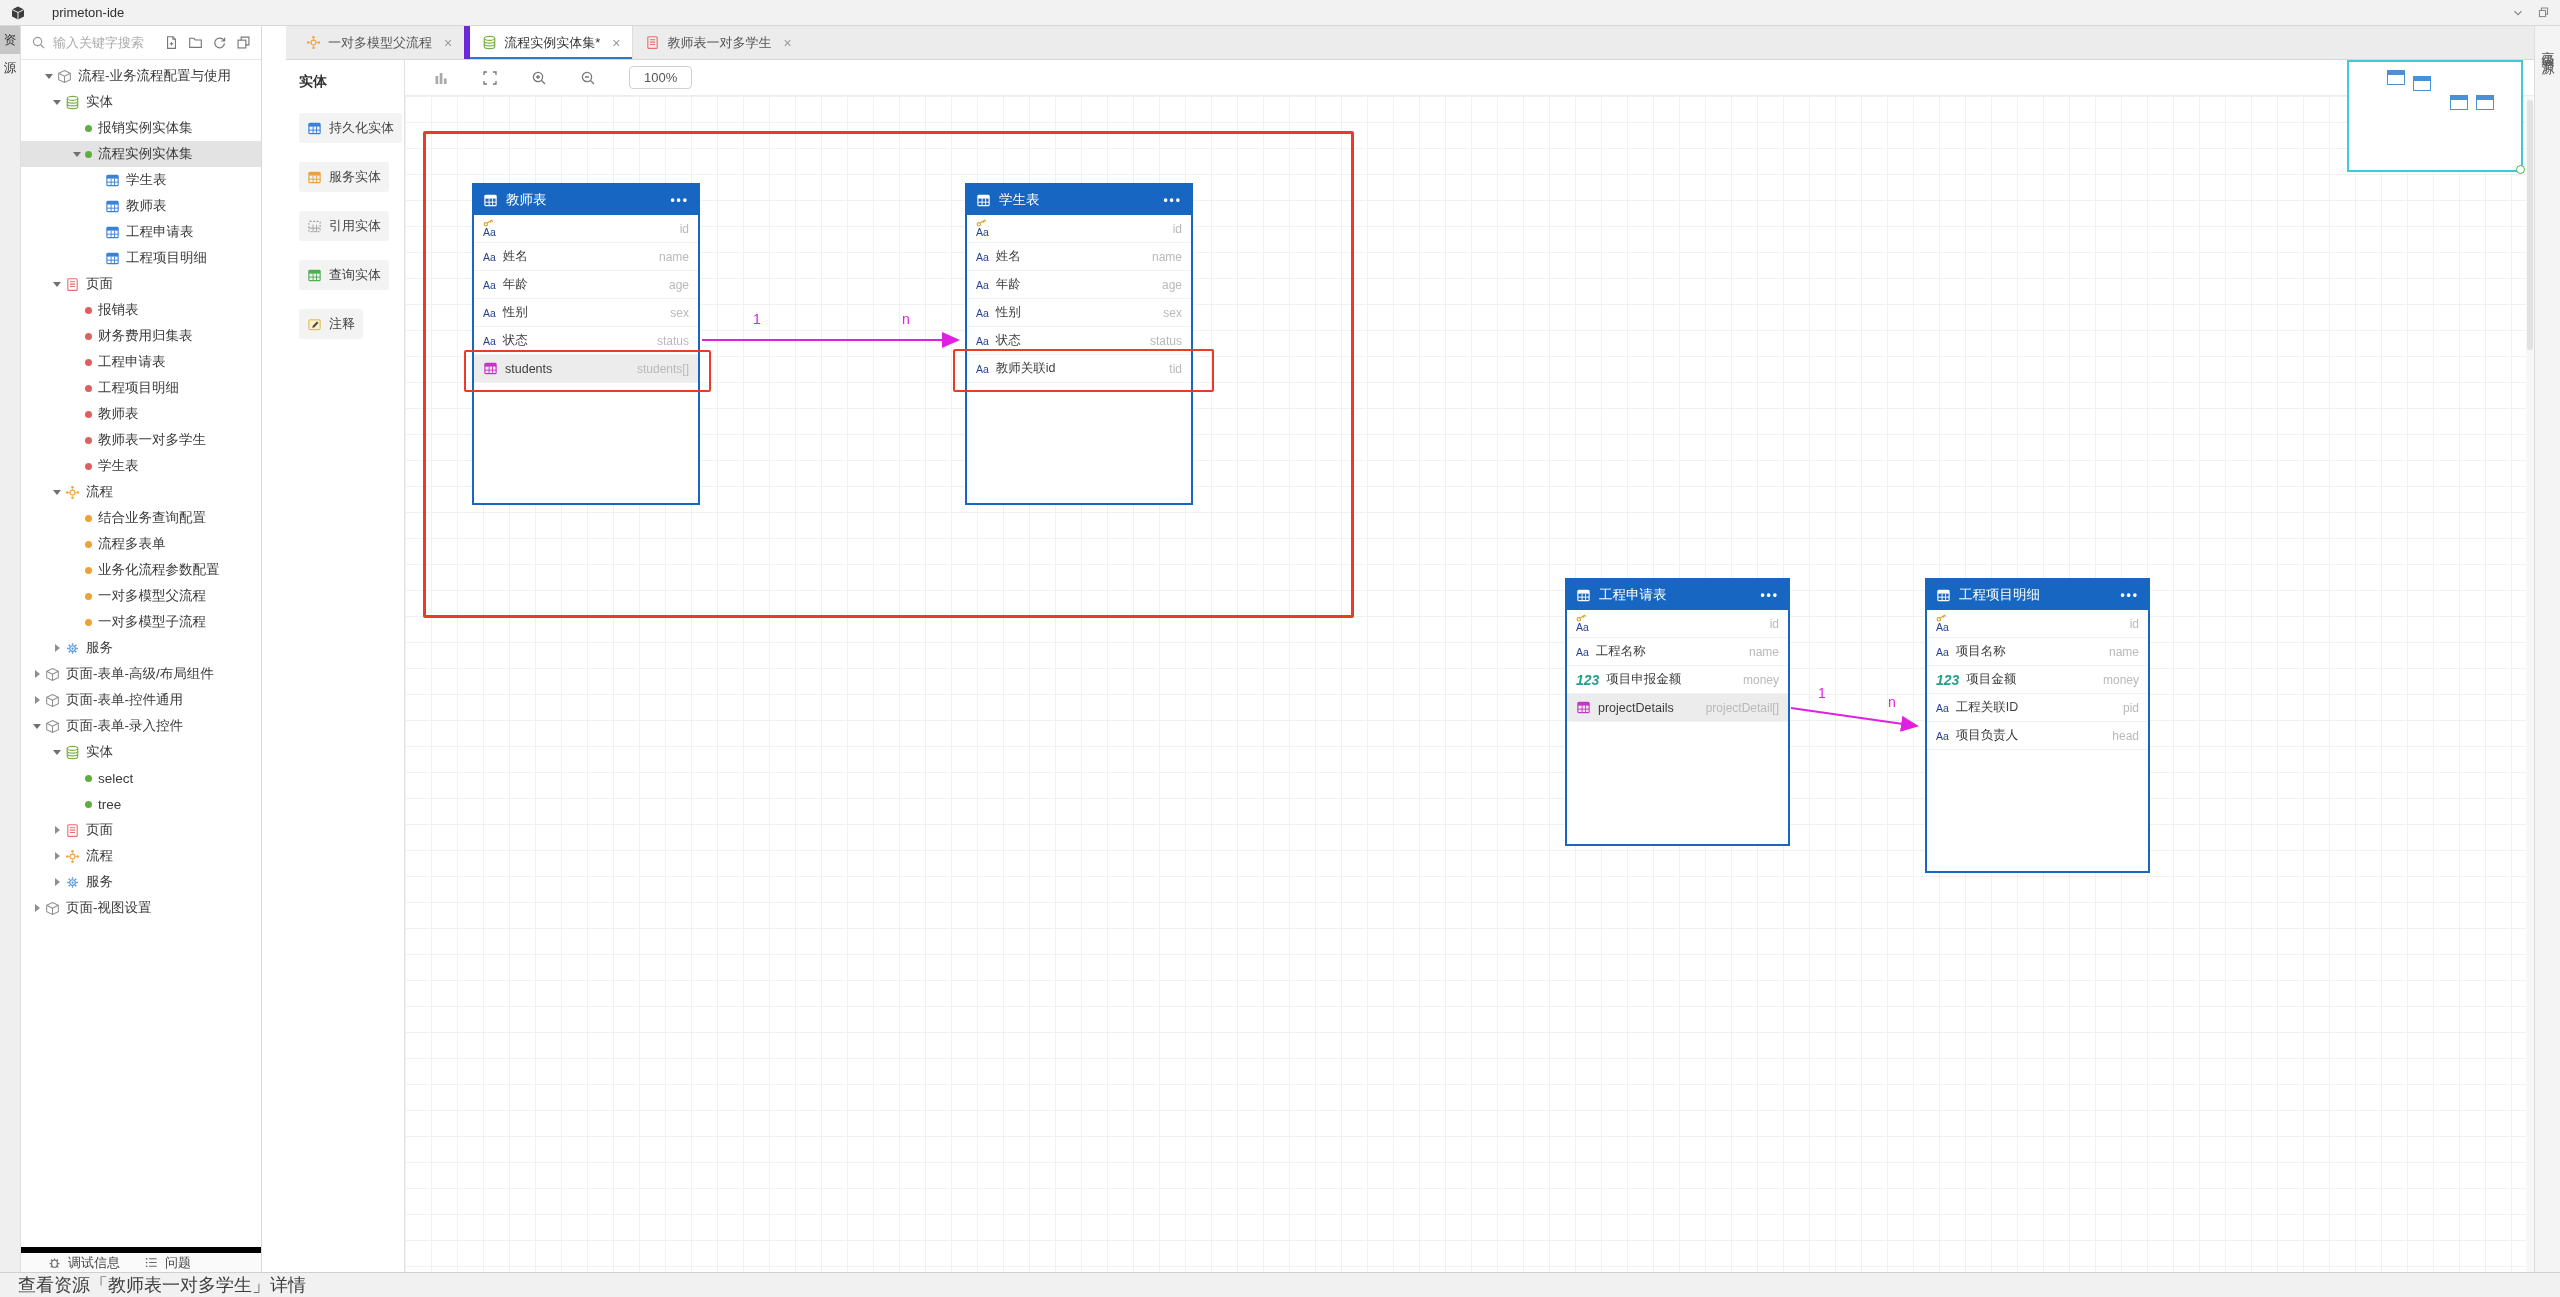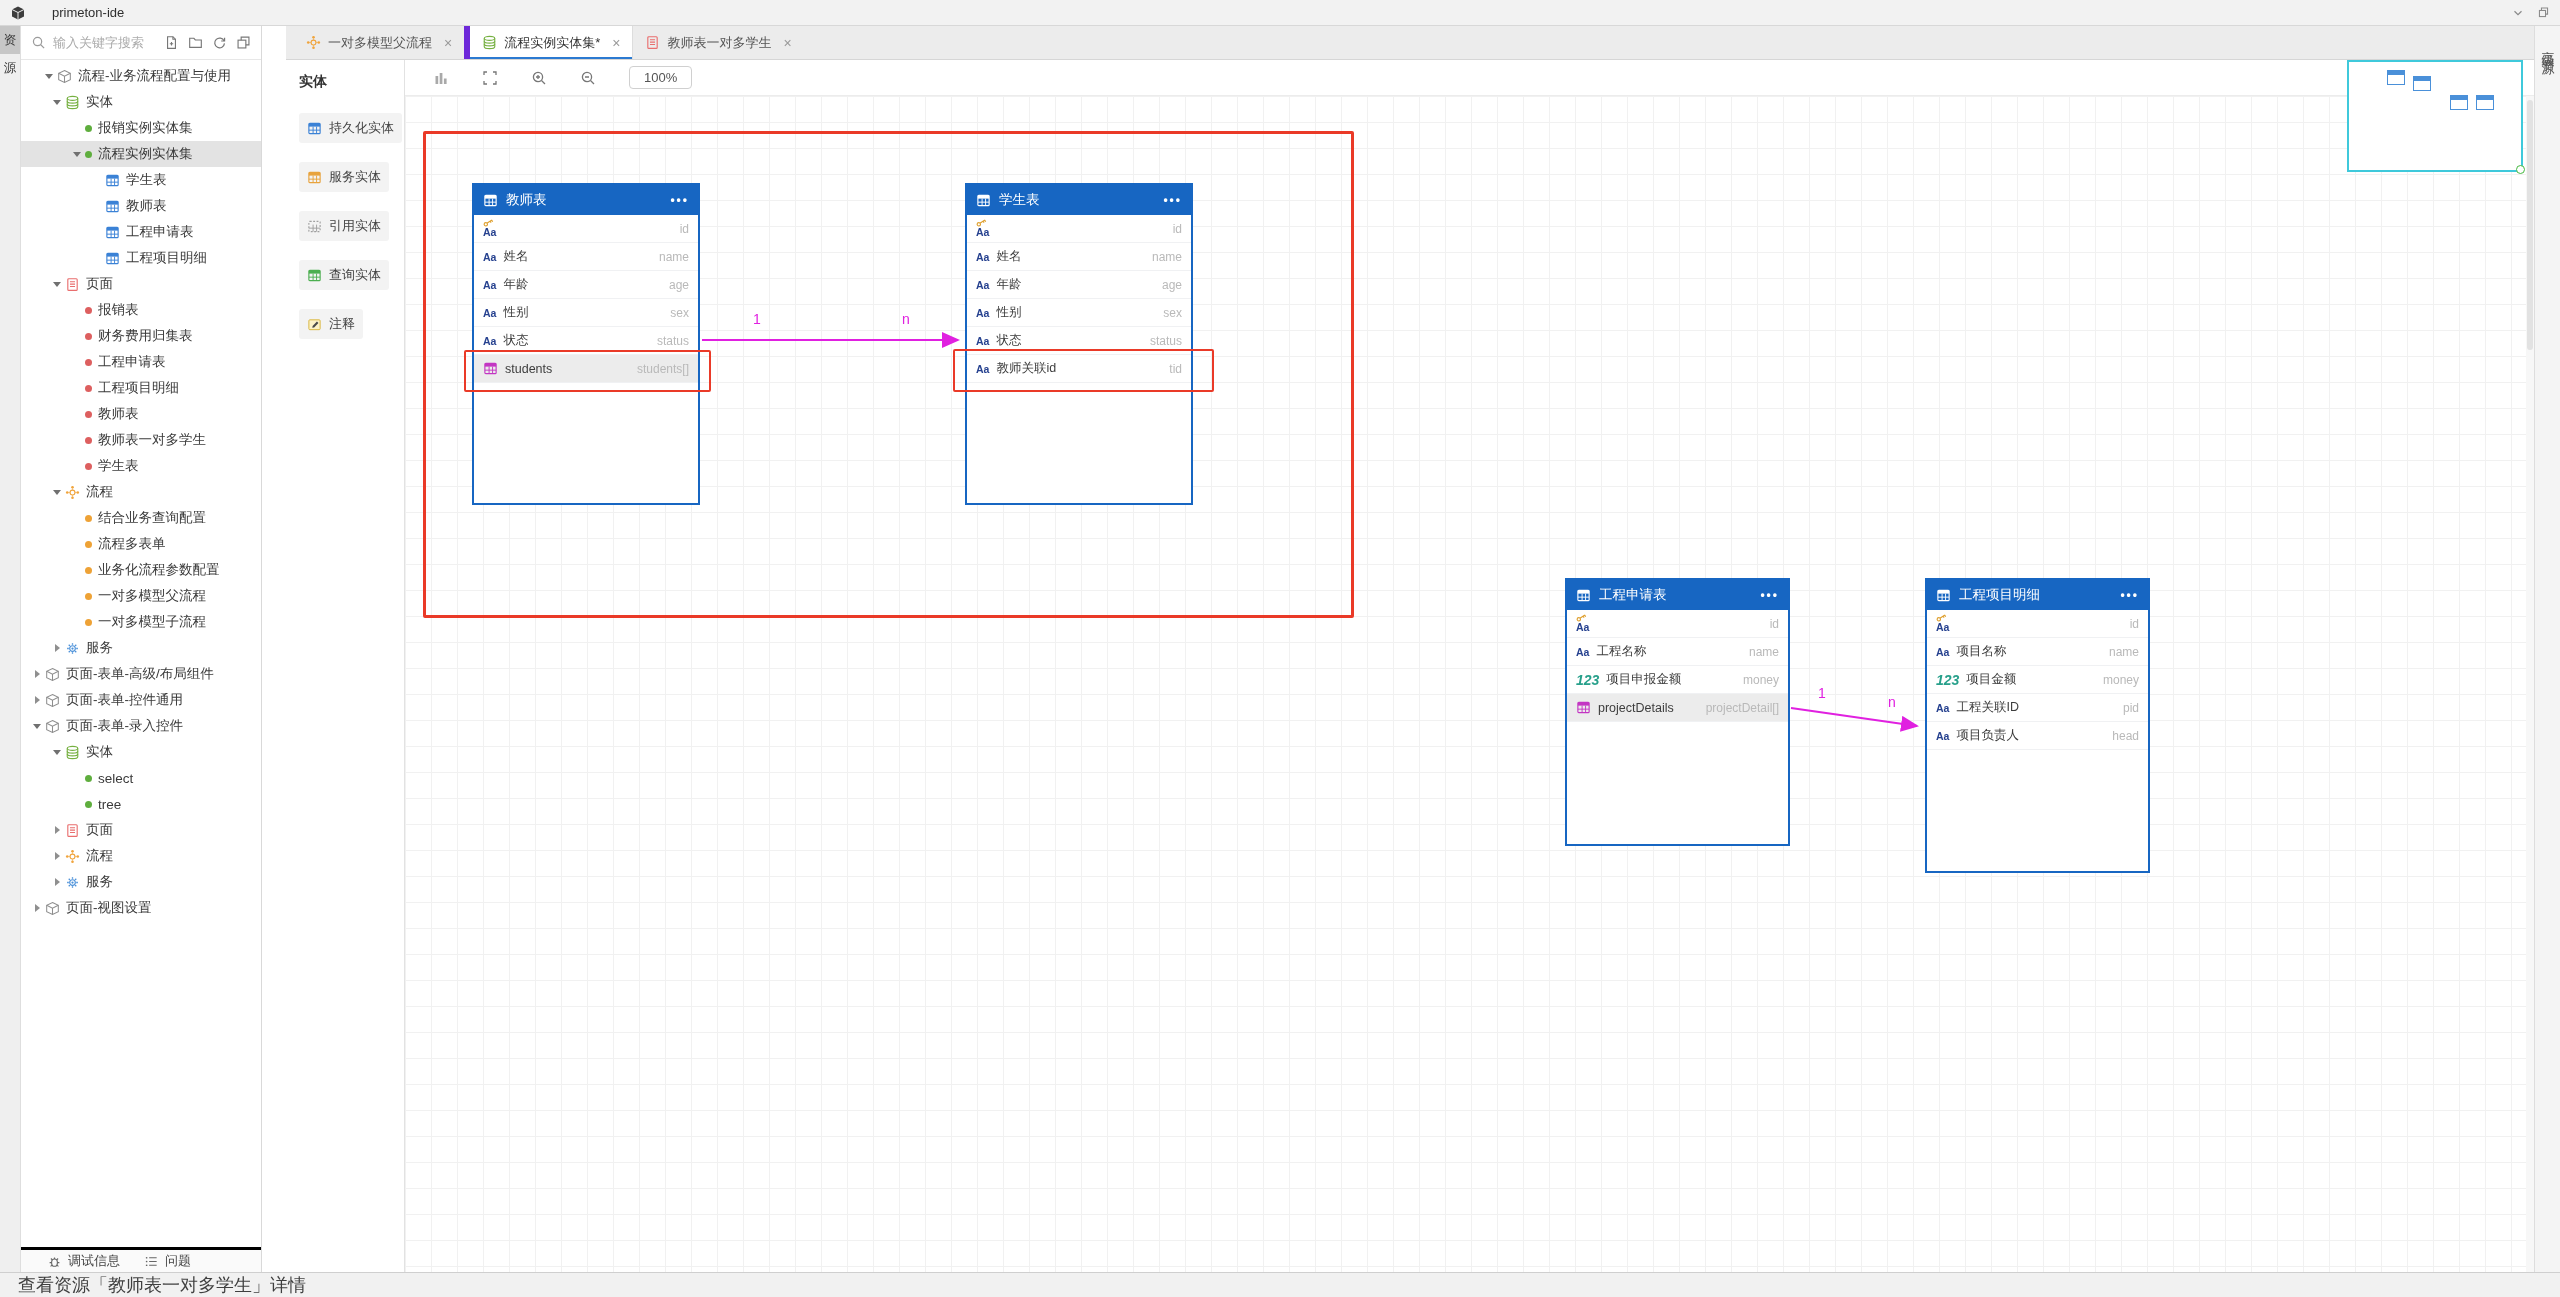--- a/index.html
+++ b/index.html
@@ -32,21 +32,21 @@
   #tree{position:absolute;top:34px;left:0;right:0;bottom:25px;overflow:hidden;padding-top:3px}
   .trow{height:26px;display:flex;align-items:center;font-size:13.5px;color:#3a3a3a;white-space:nowrap;cursor:default}
   .trow.sel{background:#e3e3e3}
   .tw{width:16px;flex:none;display:flex;justify-content:center;align-items:center}
   .chev-open{width:0;height:0;border-left:4.5px solid transparent;border-right:4.5px solid transparent;border-top:5.5px solid #707070}
   .chev-closed{width:0;height:0;border-top:4.5px solid transparent;border-bottom:4.5px solid transparent;border-left:5.5px solid #8f8f8f}
   .dot{width:7px;height:7px;border-radius:50%;display:inline-block}
   .dot-green{background:#5fae3e}.dot-red{background:#dd5f5f}.dot-orange{background:#eea236}
   .tlabel{margin-left:6px}
   #side-bottom{position:absolute;bottom:0;left:0;right:0;height:25px;background:#fafafa;
-    border-top:3px solid #000000;display:flex;align-items:center;gap:24px;padding-left:26px;font-size:13px;color:#444}
+    border-top:6px solid #000000;display:flex;align-items:center;gap:24px;padding-left:26px;font-size:13px;color:#444}
   .sbb-item{display:flex;align-items:center;gap:6px;cursor:pointer}
 
   
   #tabbar{position:absolute;left:286px;top:26px;width:2248px;height:34px;background:#ececec;
     border-bottom:1px solid #d6d6d6;display:flex;align-items:stretch;padding-left:8px;z-index:20}
   .tab{display:flex;align-items:center;gap:7px;padding:0 12px;font-size:13px;color:#555;cursor:pointer}
   .tab.active{background:#fff;color:#333;border-left:6px solid #6d28d9;border-right:1px solid #ddd;
     box-shadow:inset 0 -2px 0 #2b7ad1}
   .tab .x{color:#999;font-size:14px;margin-left:5px}
 
@@ -73,21 +73,21 @@
   #overlay{position:absolute;left:0;top:0;width:2560px;height:1297px;z-index:10;pointer-events:none}
   #overlay .hit{pointer-events:auto}
   .etable{position:absolute;background:#fff;border:2px solid #1766c2;display:flex;flex-direction:column}
   .ehead{height:30px;background:#1766c2;color:#fff;display:flex;align-items:center;padding:0 9px;gap:8px;
     font-size:13.5px;flex:none}
   .ehead .dots{margin-left:auto;letter-spacing:2px;font-weight:700;font-size:12px;cursor:pointer}
   .erow{height:28px;display:flex;align-items:center;padding:0 9px;gap:7px;border-bottom:1px solid #f0f1f3;
     font-size:12.5px;color:#3d3d3d;background:#fff;flex:none}
   .erow.shaded{background:#ececec}
   .erow .col{margin-left:auto;color:#b9b9b9;font-size:12px}
-  .aa-ic{font-weight:700;font-size:10.5px;color:#26418f;letter-spacing:0}
+  .aa-ic{font-weight:400;font-size:10.5px;color:#26418f;letter-spacing:0}
   .num-ic{font-weight:700;font-size:14px;color:#27a08b;font-style:italic}
   .key-wrap{display:flex;flex-direction:column;align-items:flex-start;line-height:1;gap:0}
   .ann{position:absolute;border:3px solid #ea3a28;border-radius:2px}
   .ann.thin{border-width:2px}
   #rel-svg{position:absolute;left:0;top:0}
   #minimap{position:absolute;background:#fff;border:2px solid #3fc9db}
   .mini-t{position:absolute;border:1.5px solid #4a90d9;background:#fff}
   .mini-th{height:4px;background:#4a90d9}
   #mini-handle{position:absolute;width:9px;height:9px;border-radius:50%;background:#fff;border:1.5px solid #43b93f}
 

